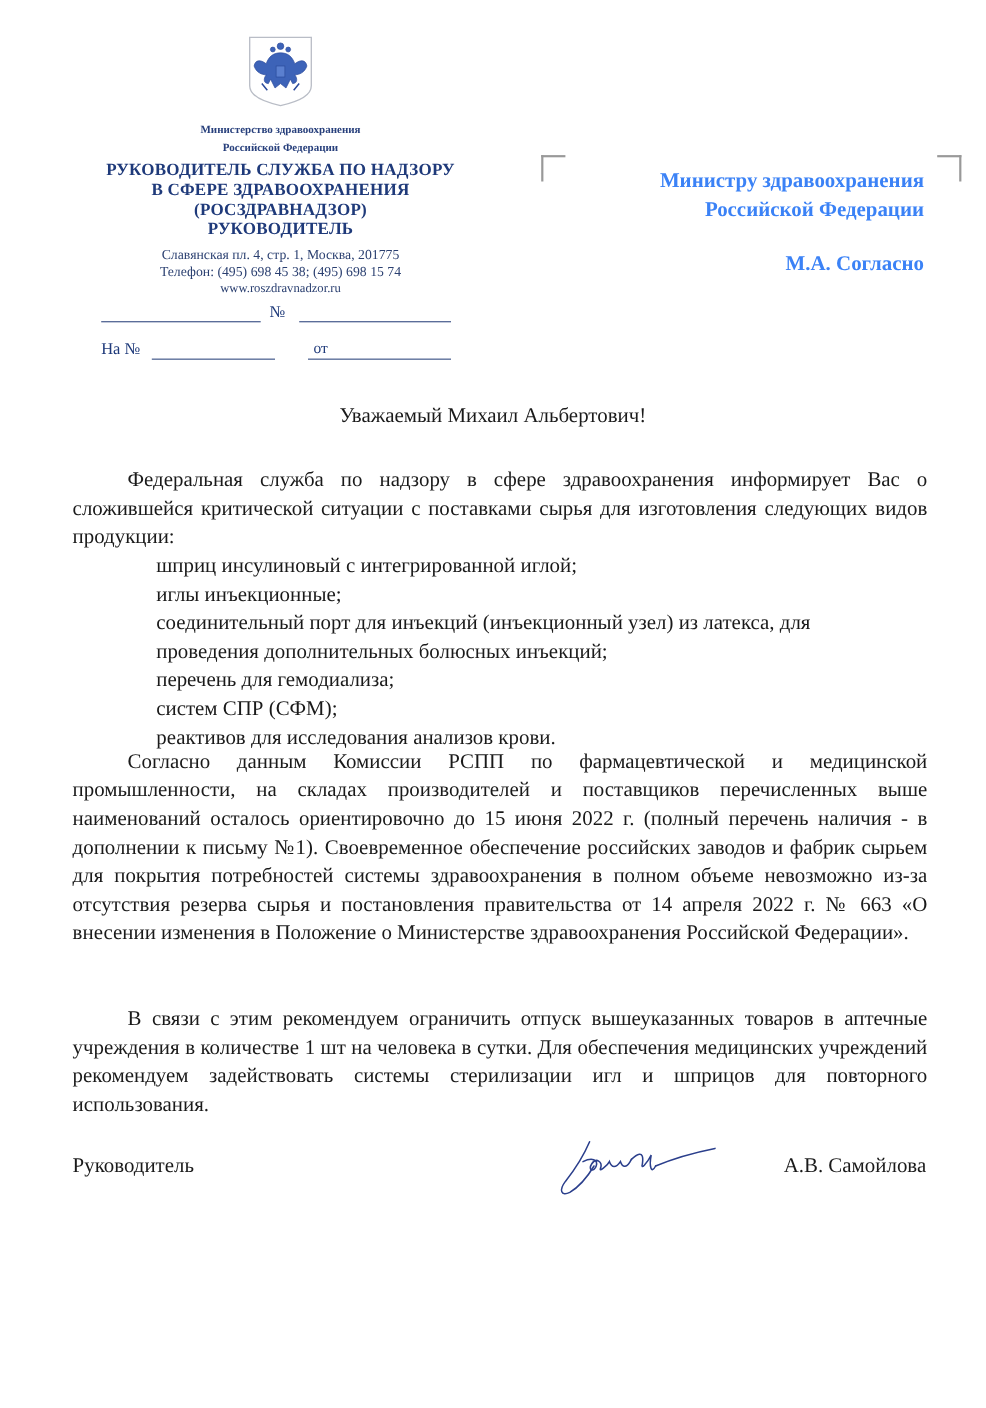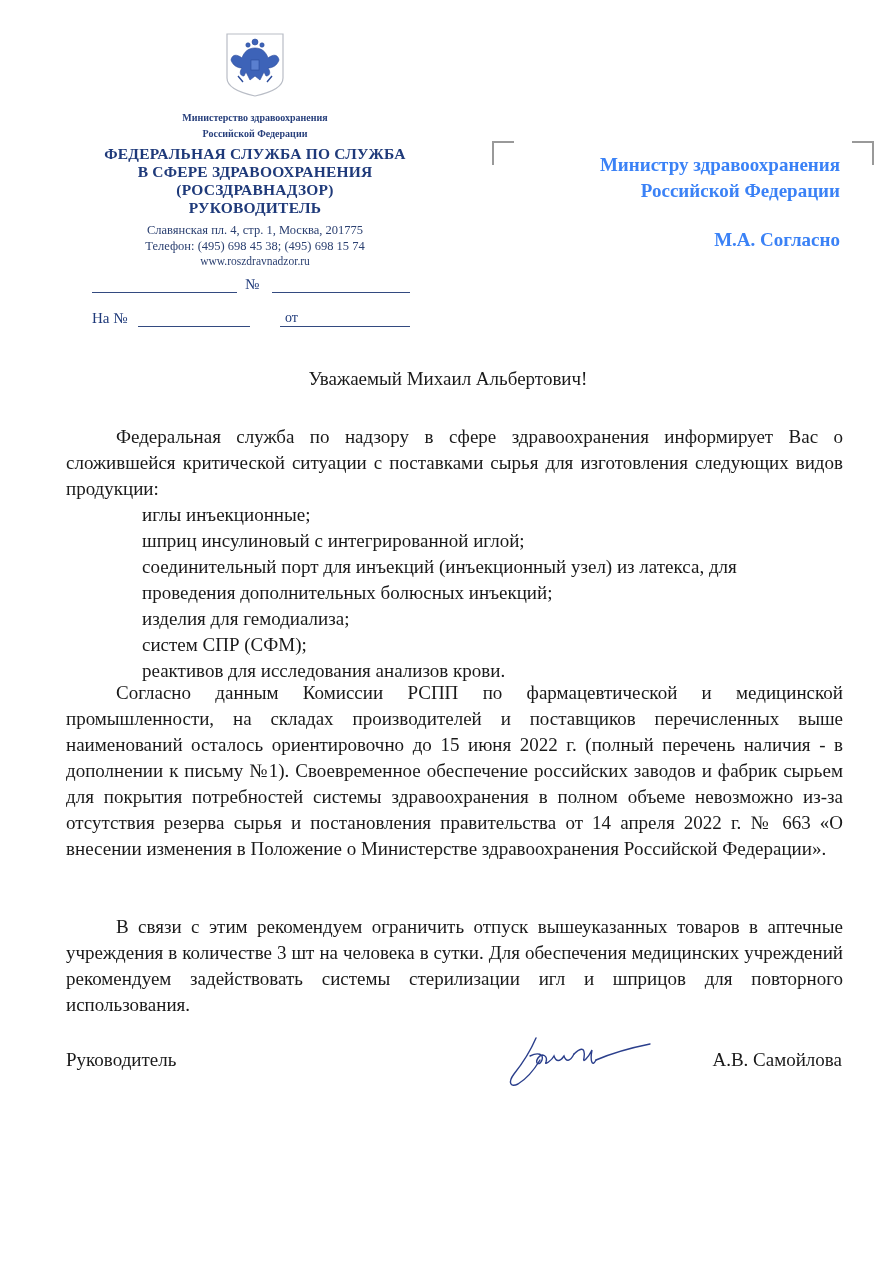--- a/index.html
+++ b/index.html
@@ -48,21 +48,21 @@
       <circle cx="31" cy="10" r="3"></circle>
       <circle cx="24" cy="13" r="2.2"></circle>
       <circle cx="38" cy="13" r="2.2"></circle>
       <path d="M31 16 C24 16 20 20 18 26 C13 22 8 22 7 28 C9 34 14 36 18 36 C15 40 16 44 20 44 L22 40 L26 48 L31 44 L36 48 L40 40 L42 44 C46 44 47 40 44 36 C48 36 53 34 55 28 C54 22 49 22 44 26 C42 20 38 16 31 16 Z"></path>
       <rect x="27" y="28" width="8" height="10" fill="#5a7fcf"></rect>
       <path d="M14 44 L19 50 M48 44 L43 50" stroke-width="1.4"></path>
     </g>
   </svg>
   <div class="lh-ministry">Министерство здравоохранения</div>
   <div class="lh-ministry" style="margin-top:0">Российской Федерации</div>
-  <div class="lh-service">ФЕДЕРАЛЬНАЯ СЛУЖБА ПО СЛУЖБА</div>
+  <div class="lh-service">РУКОВОДИТЕЛЬ СЛУЖБА ПО НАДЗОРУ</div>
   <div class="lh-service" style="margin-top:0">В СФЕРЕ ЗДРАВООХРАНЕНИЯ</div>
   <div class="lh-service" style="margin-top:0">(РОСЗДРАВНАДЗОР)</div>
   <div class="lh-service" style="margin-top:0">РУКОВОДИТЕЛЬ</div>
   <div class="lh-address">Славянская пл. 4, стр. 1, Москва, 201775</div>
   <div class="lh-address" style="margin-top:0">Телефон: (495) 698 45 38; (495) 698 15 74</div>
   <div class="lh-address" style="margin-top:0;font-size:11.5px">www.roszdravnadzor.ru</div>
 </div>
 
 <div class="uline" style="left:92px; top:292px; width:145px;"></div>
 <span class="regline" style="left:245px; top:276px;">№</span>
@@ -80,35 +80,35 @@
   <div class="name">М.А. Согласно</div>
 </div>
 
 <div class="salutation">Уважаемый Михаил Альбертович!</div>
 
 <div class="body-text p1">
   <div class="para">Федеральная служба по надзору в сфере здравоохранения информирует Вас о сложившейся критической ситуации с поставками сырья для изготовления следующих видов продукции:</div>
 </div>
 
 <div class="list">
+  <div>шприц инсулиновый с интегрированной иглой;</div>
   <div>иглы инъекционные;</div>
-  <div>шприц инсулиновый с интегрированной иглой;</div>
   <div>соединительный порт для инъекций (инъекционный узел) из латекса, для</div>
   <div>проведения дополнительных болюсных инъекций;</div>
-  <div>изделия для гемодиализа;</div>
+  <div>перечень для гемодиализа;</div>
   <div>систем СПР (СФМ);</div>
   <div>реактивов для исследования анализов крови.</div>
 </div>
 
 <div class="body-text p2">
   <div class="para">Согласно данным Комиссии РСПП по фармацевтической и медицинской промышленности, на складах производителей и поставщиков перечисленных выше наименований осталось ориентировочно до 15 июня 2022 г. (полный перечень наличия - в дополнении к письму №1). Своевременное обеспечение российских заводов и фабрик сырьем для покрытия потребностей системы здравоохранения в полном объеме невозможно из-за отсутствия резерва сырья и постановления правительства от 14 апреля 2022 г. № 663 «О внесении изменения в Положение о Министерстве здравоохранения Российской Федерации».</div>
 </div>
 
 <div class="body-text p3">
-  <div class="para">В связи с этим рекомендуем ограничить отпуск вышеуказанных товаров в аптечные учреждения в количестве 3 шт на человека в сутки. Для обеспечения медицинских учреждений рекомендуем задействовать системы стерилизации игл и шприцов для повторного использования.</div>
+  <div class="para">В связи с этим рекомендуем ограничить отпуск вышеуказанных товаров в аптечные учреждения в количестве 1 шт на человека в сутки. Для обеспечения медицинских учреждений рекомендуем задействовать системы стерилизации игл и шприцов для повторного использования.</div>
 </div>
 
 <div class="sig-role">Руководитель</div>
 <svg class="signature" viewBox="0 0 160 62">
   <g fill="none" stroke="#2b3f8c" stroke-width="1.4" stroke-linecap="round">
     <path d="M36 8 C30 22 22 34 14 44 C8 52 10 58 18 54 C28 48 34 40 40 30"></path>
     <path d="M30 26 C38 22 44 24 42 30 C40 36 34 34 38 28 C42 22 48 26 46 32 C44 36 52 30 54 26 C56 32 60 32 64 26 C66 32 70 32 74 24"></path>
     <path d="M74 24 C78 20 86 14 84 28 C82 34 88 28 92 20 C90 30 92 38 96 30"></path>
     <path d="M96 30 C110 24 130 18 150 14"></path>
   </g>

